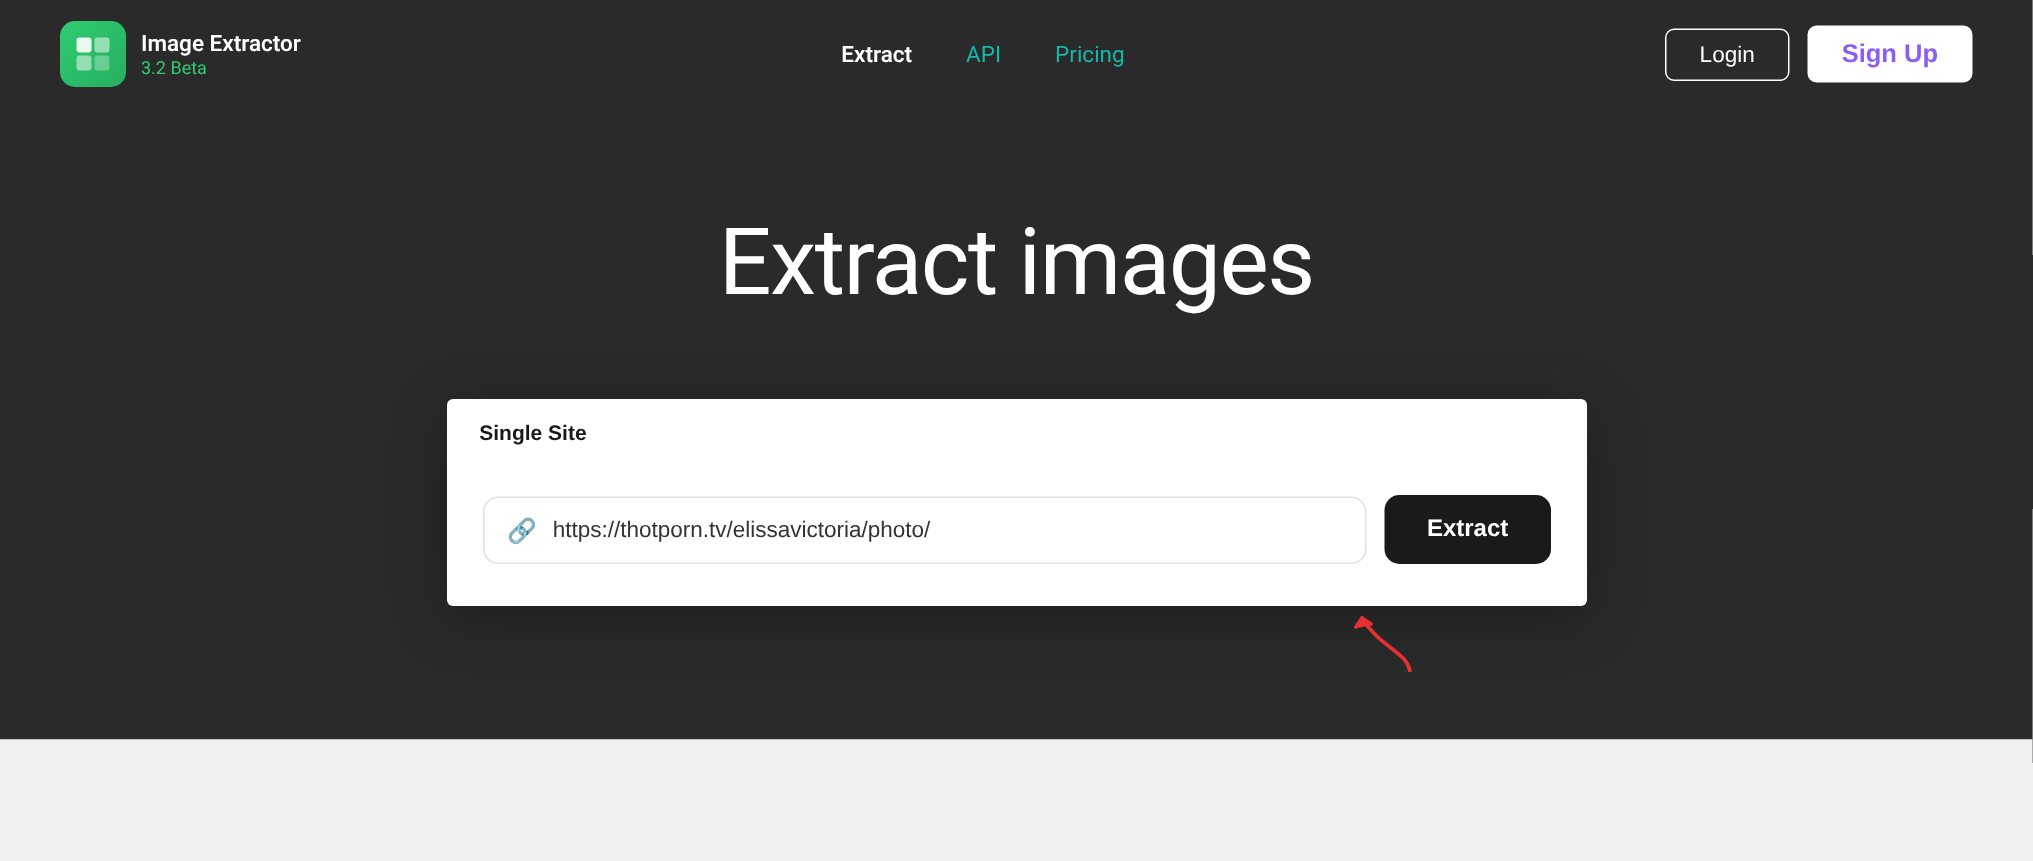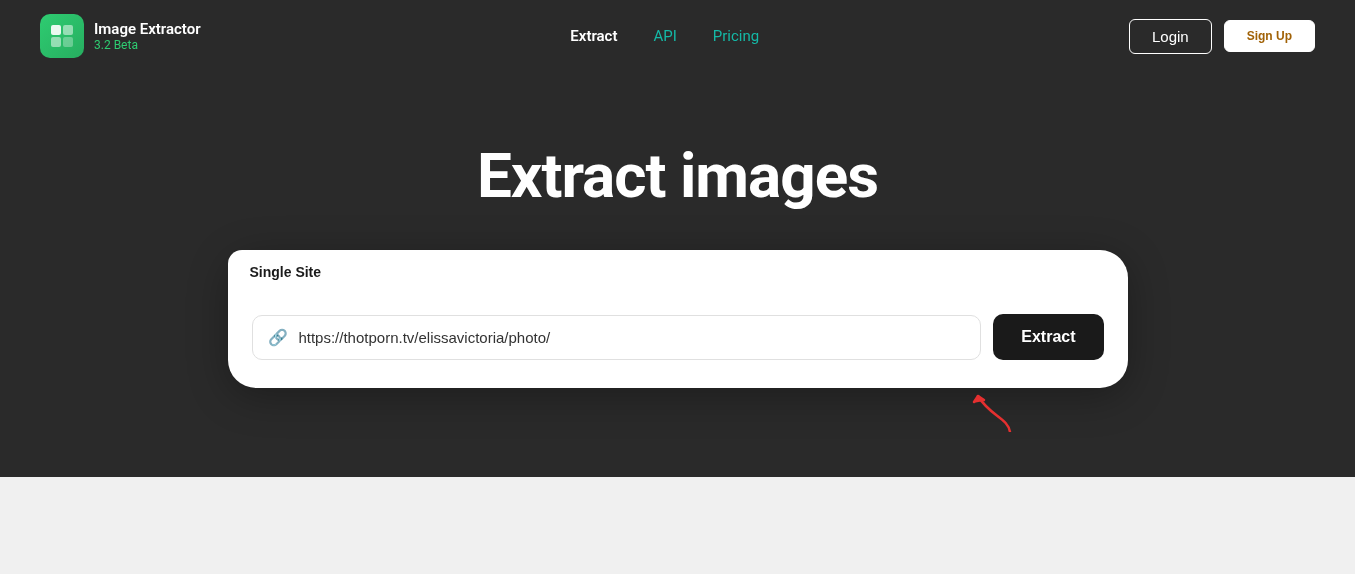--- a/index.html
+++ b/index.html
@@ -105,42 +105,42 @@
       border-radius: 6px;
       padding: 8px 22px;
       font-size: 15px;
       font-weight: 500;
       cursor: pointer;
       text-align: center;
     }
 
     .btn-signup {
       background: #ffffff;
-      color: #a16207;
+      color: #8b5cf6;
       border: 1.5px solid #ffffff;
       border-radius: 6px;
       padding: 8px 22px;
-      font-size: 12px;
+      font-size: 17px;
       font-weight: 600;
       cursor: pointer;
     }
 
     
     .hero {
       display: flex;
       flex-direction: column;
       align-items: center;
       padding-top: 70px;
       padding-bottom: 30px;
     }
 
     .hero-title {
       color: #ffffff;
       font-size: 62px;
-      font-weight: 700;
+      font-weight: 400;
       text-align: center;
       letter-spacing: -1px;
       line-height: 1.1;
     }
 
     .hero-subtitle {
       color: #aaaaaa;
       font-size: 18px;
       font-weight: 400;
       margin-top: 14px;
@@ -151,26 +151,27 @@
     .widget-container {
       display: flex;
       flex-direction: column;
       align-items: center;
       margin-top: 40px;
       position: relative;
     }
 
     .card {
       background: #ffffff;
-      border-radius: 28px;
+      border-radius: 4px;
       box-shadow: 0 8px 40px rgba(0,0,0,0.3);
       padding: 0 0 28px 0;
-      width: 900px;
+      width: 760px;
       overflow: visible;
       position: relative;
+      margin-top: 16px;
     }
 
     
     .tabs {
       display: flex;
       padding: 0;
       margin-bottom: 20px;
     }
 
     .tab {

